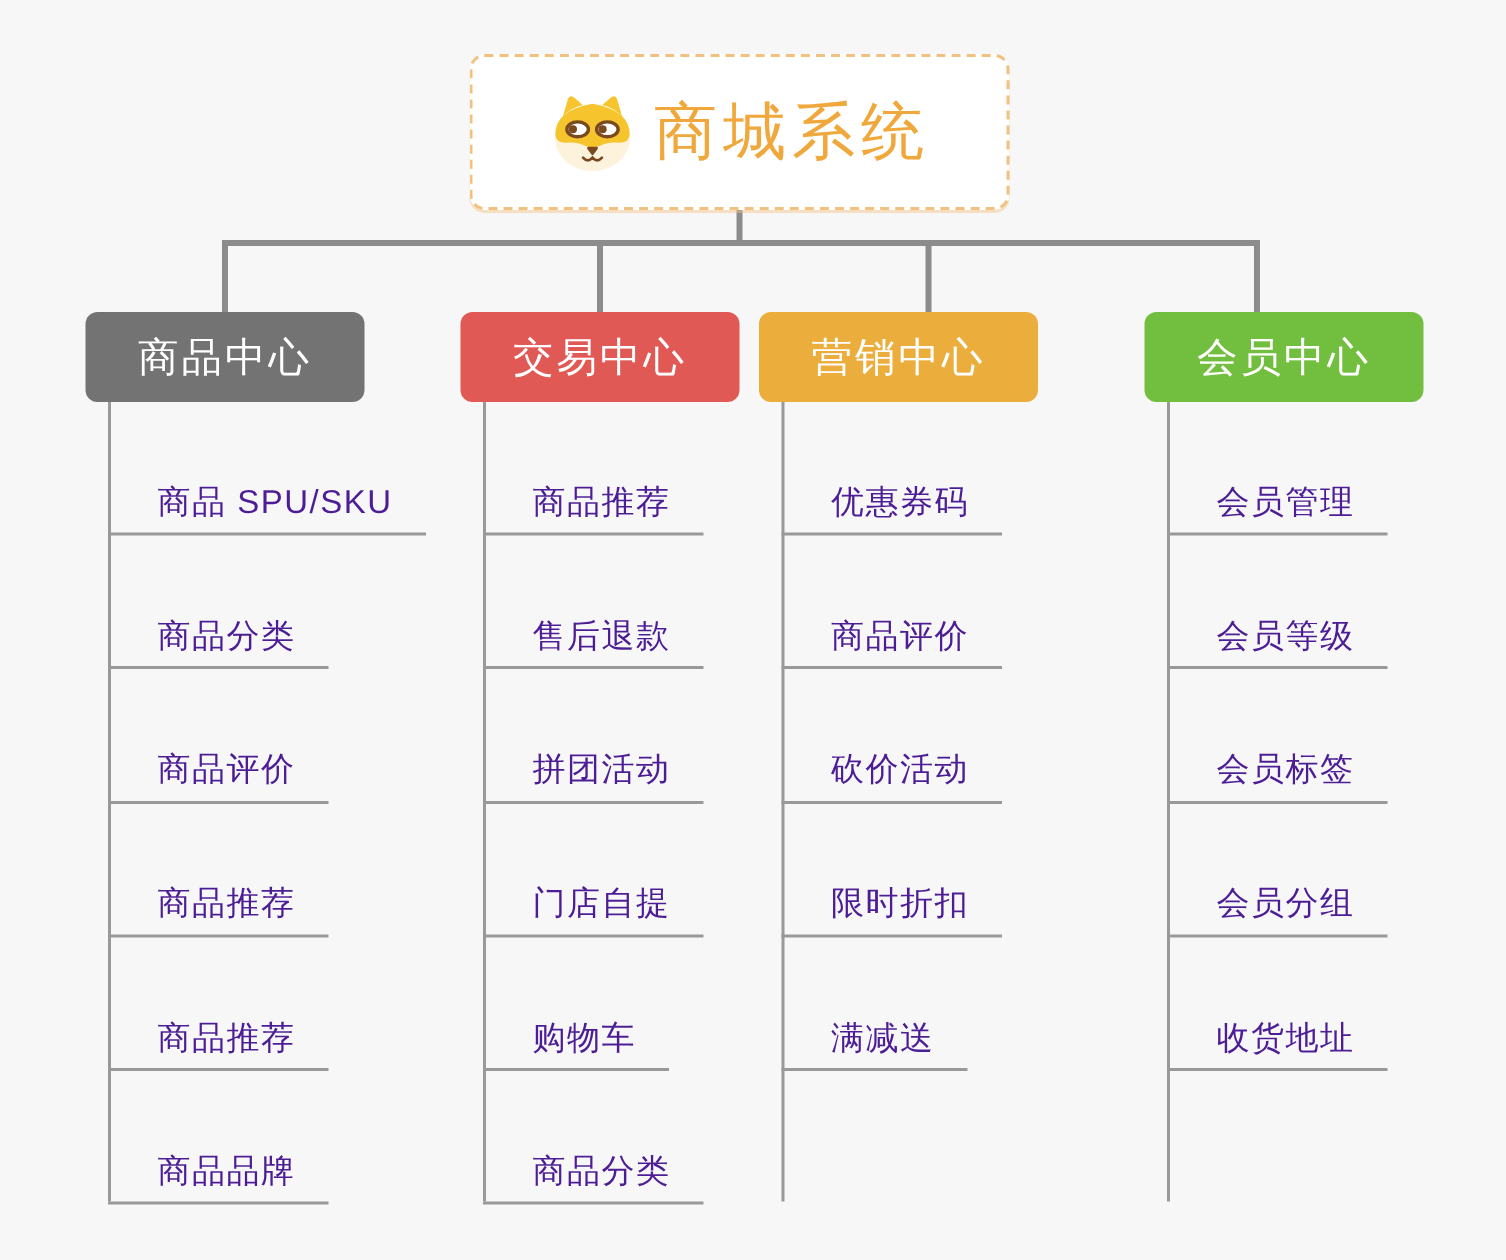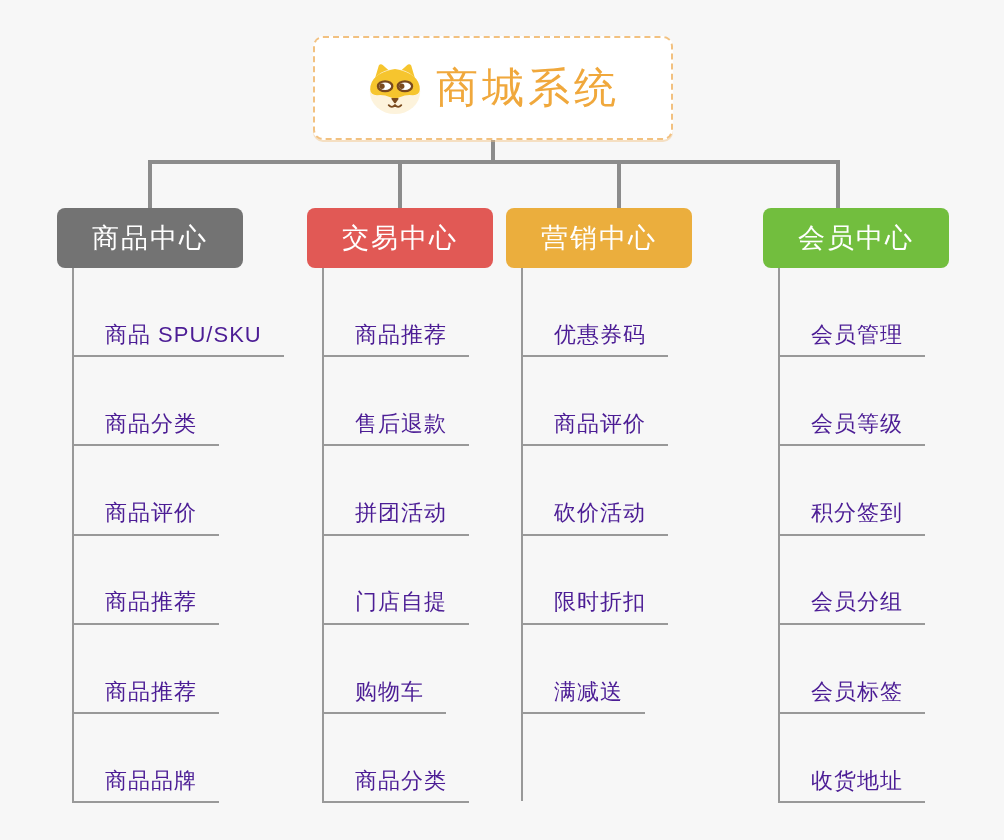--- a/index.html
+++ b/index.html
@@ -157,27 +157,24 @@
     </div>
     <div class="children">
       <div class="trunk"></div>
       <div class="child">
           <span class="child-label">会员管理</span>
         </div>
       <div class="child">
           <span class="child-label">会员等级</span>
         </div>
       <div class="child">
-          <span class="child-label">积分签到</span>
+          <span class="child-label">会员标签</span>
         </div>
       <div class="child">
           <span class="child-label">会员分组</span>
-        </div>
-      <div class="child">
-          <span class="child-label">会员标签</span>
         </div>
       <div class="child">
           <span class="child-label">收货地址</span>
         </div>
     </div>
   </div>
 
 </div>
 
 </body></html>

